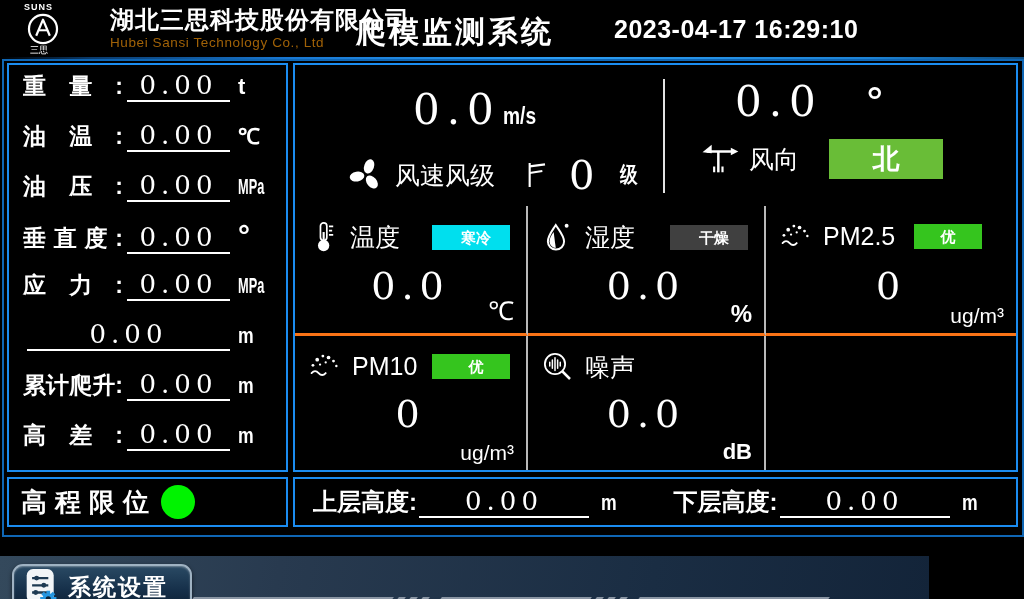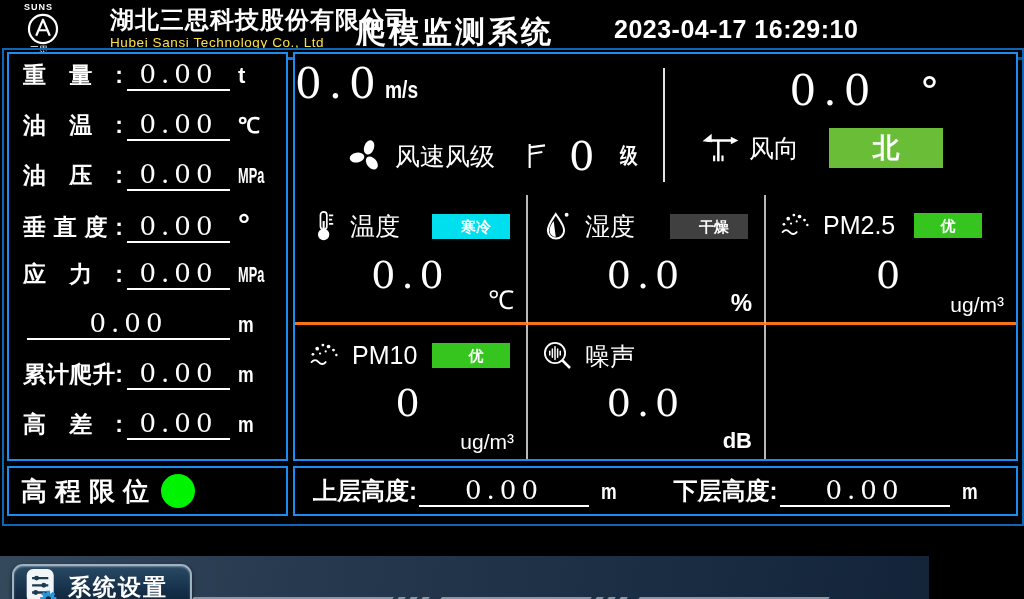--- a/index.html
+++ b/index.html
@@ -8,55 +8,55 @@
   .serif{font-family:"DejaVu Serif",serif;}
 
   
   .header{position:absolute;left:0;top:0;width:1024px;height:57px;background:#000;}
   .logo{position:absolute;left:24px;top:2px;width:80px;text-align:left;}
   .logo-suns{font-size:9px;font-weight:bold;letter-spacing:1px;line-height:10px;}
   .logo-circle{display:block;margin:0 0 0 2px;}
   .logo-sansi{font-size:9px;line-height:9px;margin-left:6px;}
   .company{position:absolute;left:110px;top:6px;}
   .company-cn{font-size:24px;font-weight:bold;letter-spacing:1px;line-height:27px;}
-  .company-en{font-size:13.5px;color:#fde047;letter-spacing:.6px;line-height:17px;margin-top:1px;}
+  .company-en{font-size:13.5px;color:#a16207;letter-spacing:.6px;line-height:17px;margin-top:1px;}
   .app-title{position:absolute;left:356px;top:12px;font-size:30px;font-weight:bold;letter-spacing:3px;}
   .datetime{position:absolute;left:614px;top:15px;font-size:25px;font-weight:bold;letter-spacing:.5px;}
   .blue-line{position:absolute;left:0;top:57px;width:1024px;height:3px;
     background:linear-gradient(90deg,#000 0%,#0a3a6b 9%,#1877d2 28%,#2c9ef5 55%,#1d83d6 85%,#0e4f85 100%);}
 
   
-  .frame{position:absolute;left:2px;top:48px;width:1018px;height:474px;border:2px solid #0f66b4;}
+  .frame{position:absolute;left:2px;top:59px;width:1018px;height:474px;border:2px solid #0f66b4;}
   .box{position:absolute;border:2px solid #1b8cf0;background:#000;box-sizing:border-box;}
   .sidebar{left:3px;top:2px;width:281px;height:409px;padding:5px 12px 3px 14px;}
   .main-panel{left:289px;top:2px;width:725px;height:409px;}
   .limit-box{left:3px;top:416px;width:281px;height:50px;display:flex;align-items:center;padding-left:12px;}
   .heights-box{left:289px;top:416px;width:725px;height:50px;display:flex;align-items:center;}
 
   
   .srow{display:flex;align-items:baseline;height:49.8px;}
   .slabel{width:100px;font-size:23px;font-weight:bold;text-align-last:justify;flex:none;}
   .svalue{flex:1;text-align:center;font-family:"DejaVu Serif",serif;font-size:26px;letter-spacing:5px;
     border-bottom:2px solid #fff;margin:0 8px 2px 4px;line-height:30px;}
   .sunit{width:36px;font-size:22px;font-weight:bold;flex:none;}
   .cond{transform:scaleX(.58);transform-origin:left center;display:inline-block;}
   .semi{transform:scaleX(.8);transform-origin:left center;display:inline-block;}
 
   
   .wind-row{position:absolute;left:0;top:0;right:0;height:141px;}
   .wind-speed{position:absolute;left:0;top:0;width:367px;height:141px;}
-  .ws-top{margin-top:0;font-size:42px;letter-spacing:7px;line-height:60px;}
+  .ws-top{margin-top:22px;text-align:center;font-size:42px;letter-spacing:7px;line-height:46px;}
   .ws-unit{font-size:24px;font-weight:bold;letter-spacing:0;font-family:"Liberation Sans",sans-serif;margin-left:2px;}
   .ws-bottom{display:flex;align-items:center;margin:16px 0 0 52px;}
   .ws-label{font-size:25px;margin-left:10px;}
   .ws-level{font-size:40px;line-height:40px;margin-left:16px;letter-spacing:0;}
   .ws-level-unit{font-size:22px;font-weight:bold;margin-left:26px;}
   .wind-divider{position:absolute;left:368px;top:14px;width:2px;height:114px;background:#e3e3e3;}
   .wind-dir{position:absolute;left:370px;top:0;right:0;height:141px;}
-  .wd-top{margin-top:14px;text-align:center;font-size:42px;letter-spacing:7px;line-height:46px;padding-left:48px;}
+  .wd-top{margin-top:14px;text-align:left;font-size:42px;letter-spacing:7px;line-height:46px;padding-left:70px;}
   .wd-deg{font-size:40px;margin-left:42px;letter-spacing:0;}
   .wd-bottom{display:flex;align-items:center;margin:14px 0 0 34px;}
   .wd-label{font-size:25px;margin-left:8px;}
   .wd-badge{margin-left:30px;width:114px;height:40px;line-height:40px;text-align:center;
     font-size:27px;font-weight:bold;color:#fff;}
 
   
   .sensor-grid{position:absolute;left:0;right:0;top:141px;bottom:0;display:grid;
     grid-template-columns:233px 238px 1fr;grid-template-rows:130px 1fr;}
   .cell{position:relative;box-sizing:border-box;}

